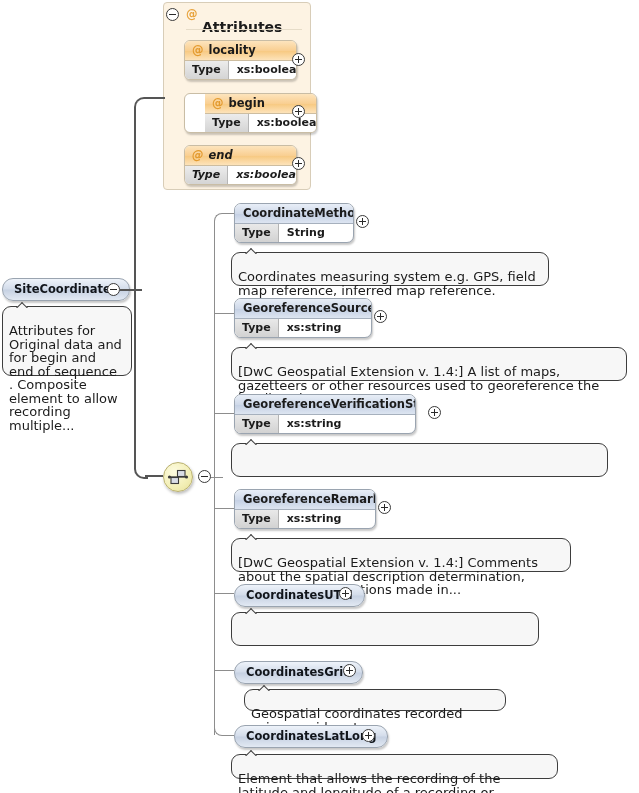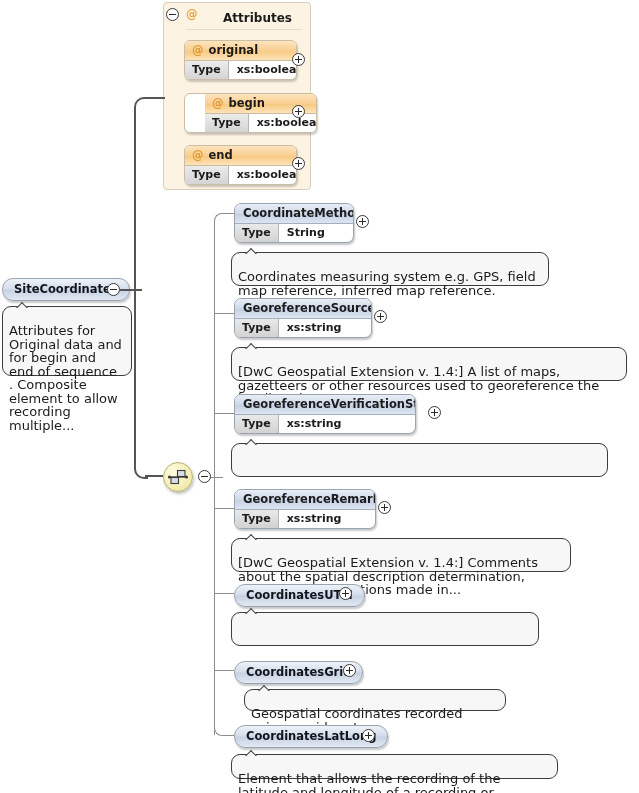--- a/index.html
+++ b/index.html
@@ -89,21 +89,21 @@
   
   .attr-panel{
     position:absolute;
     background:#fdf3e3;border:1px solid #d8cdb8;border-radius:4px;
     box-sizing:border-box;
   }
   .attr-panel-head{
     position:relative;height:26px;
   }
   .attr-panel-head .ptitle{
-    position:absolute;left:38px;top:8px;font-size:12px;font-weight:bold;color:#1b1b1b;margin-left:21px;
+    position:absolute;left:38px;top:16px;font-size:14px;font-weight:bold;color:#1b1b1b;
   }
   .attr-panel-head .at{
     position:absolute;left:22px;top:4px;font-size:11.5px;font-weight:bold;color:#e8a33d;
   }
   .attr-panel .rule{
     position:absolute;left:22px;right:8px;top:26px;height:1px;background:#e6dcc8;
   }
   .attr-box{
     position:absolute;border:1px solid #c9bda5;border-radius:6px;overflow:hidden;
     box-shadow:1px 2px 2px rgba(0,0,0,0.2);background:#fff;
@@ -135,39 +135,39 @@
 
 <div class="attr-panel" style="left:163px;top:2px;width:148px;height:188px;">
   <div class="attr-panel-head">
     <span class="at">@</span>
     <span class="ptitle">Attributes</span>
   </div>
   <div class="rule"></div>
 
   <div class="attr-box" style="left:20px;top:37px;width:111px;">
     <div class="attr-title">
-      <span class="at">@</span><span>original</span>
+      <span class="at">@</span><span>locality</span>
     </div>
     <div class="attr-type">
       <span class="tlabel">Type</span>
       <span class="tval">xs:boolean</span>
     </div>
   </div>
 
   <div class="attr-box" style="left:20px;top:90px;width:111px;padding-left:20px;">
     <div class="attr-title">
       <span class="at">@</span><span>begin</span>
     </div>
     <div class="attr-type">
       <span class="tlabel">Type</span>
       <span class="tval">xs:boolean</span>
     </div>
   </div>
 
-  <div class="attr-box" style="left:20px;top:142px;width:111px;">
+  <div class="attr-box" style="left:20px;top:142px;width:111px;font-style:italic;">
     <div class="attr-title">
       <span class="at">@</span><span>end</span>
     </div>
     <div class="attr-type">
       <span class="tlabel">Type</span>
       <span class="tval">xs:boolean</span>
     </div>
   </div>
 </div>
 

